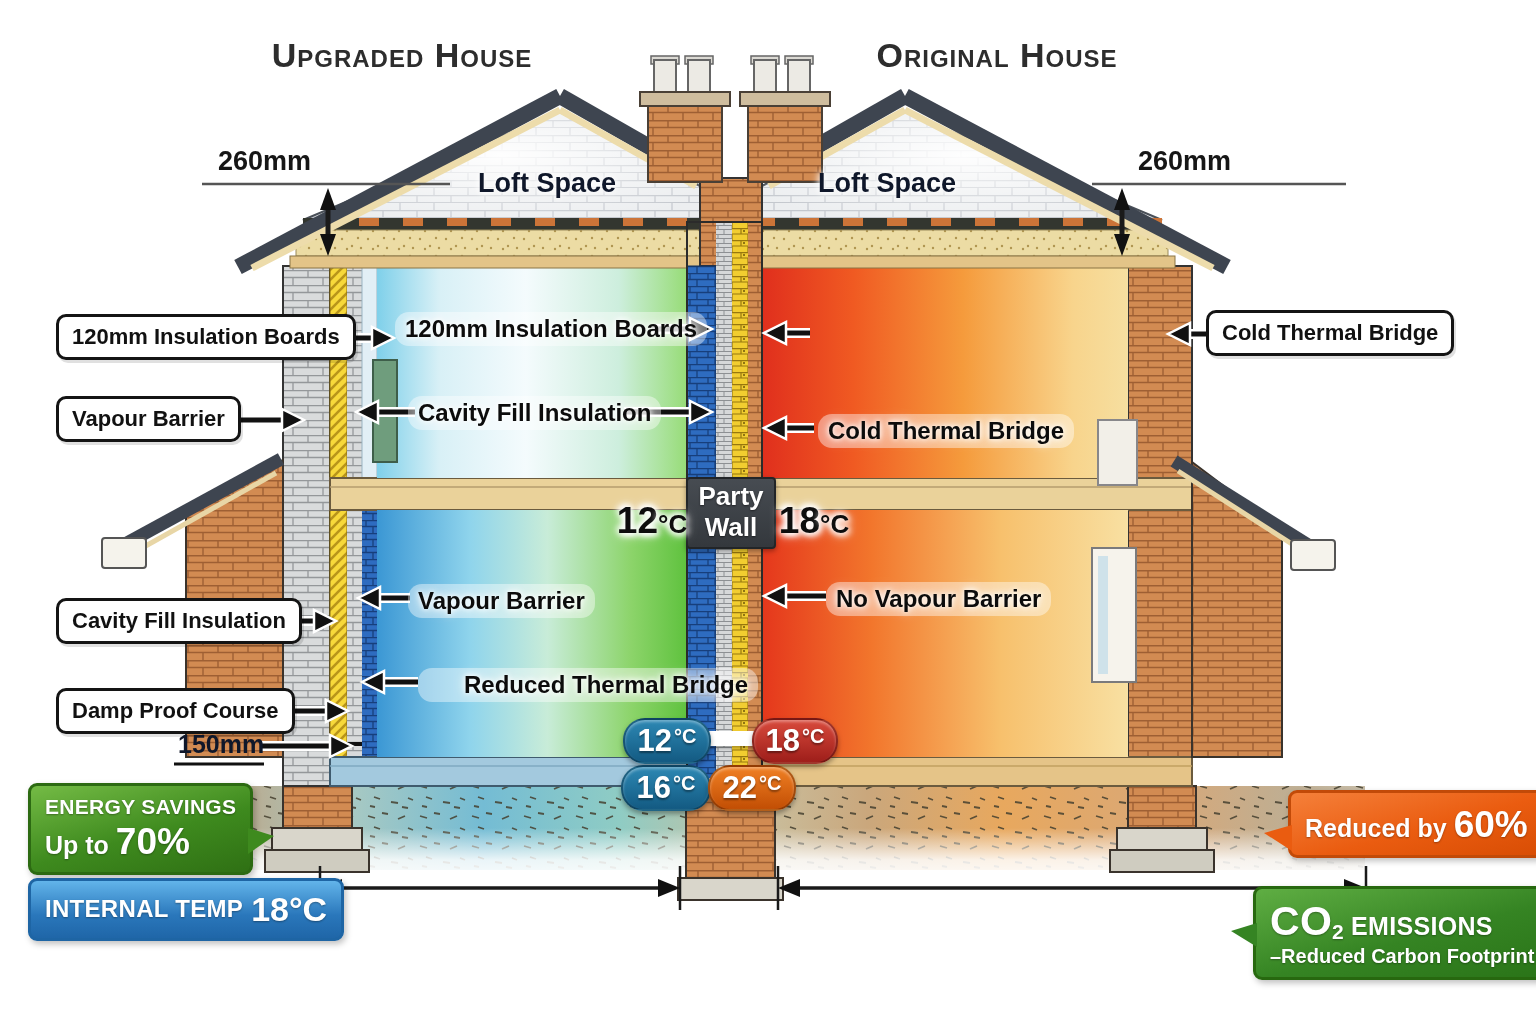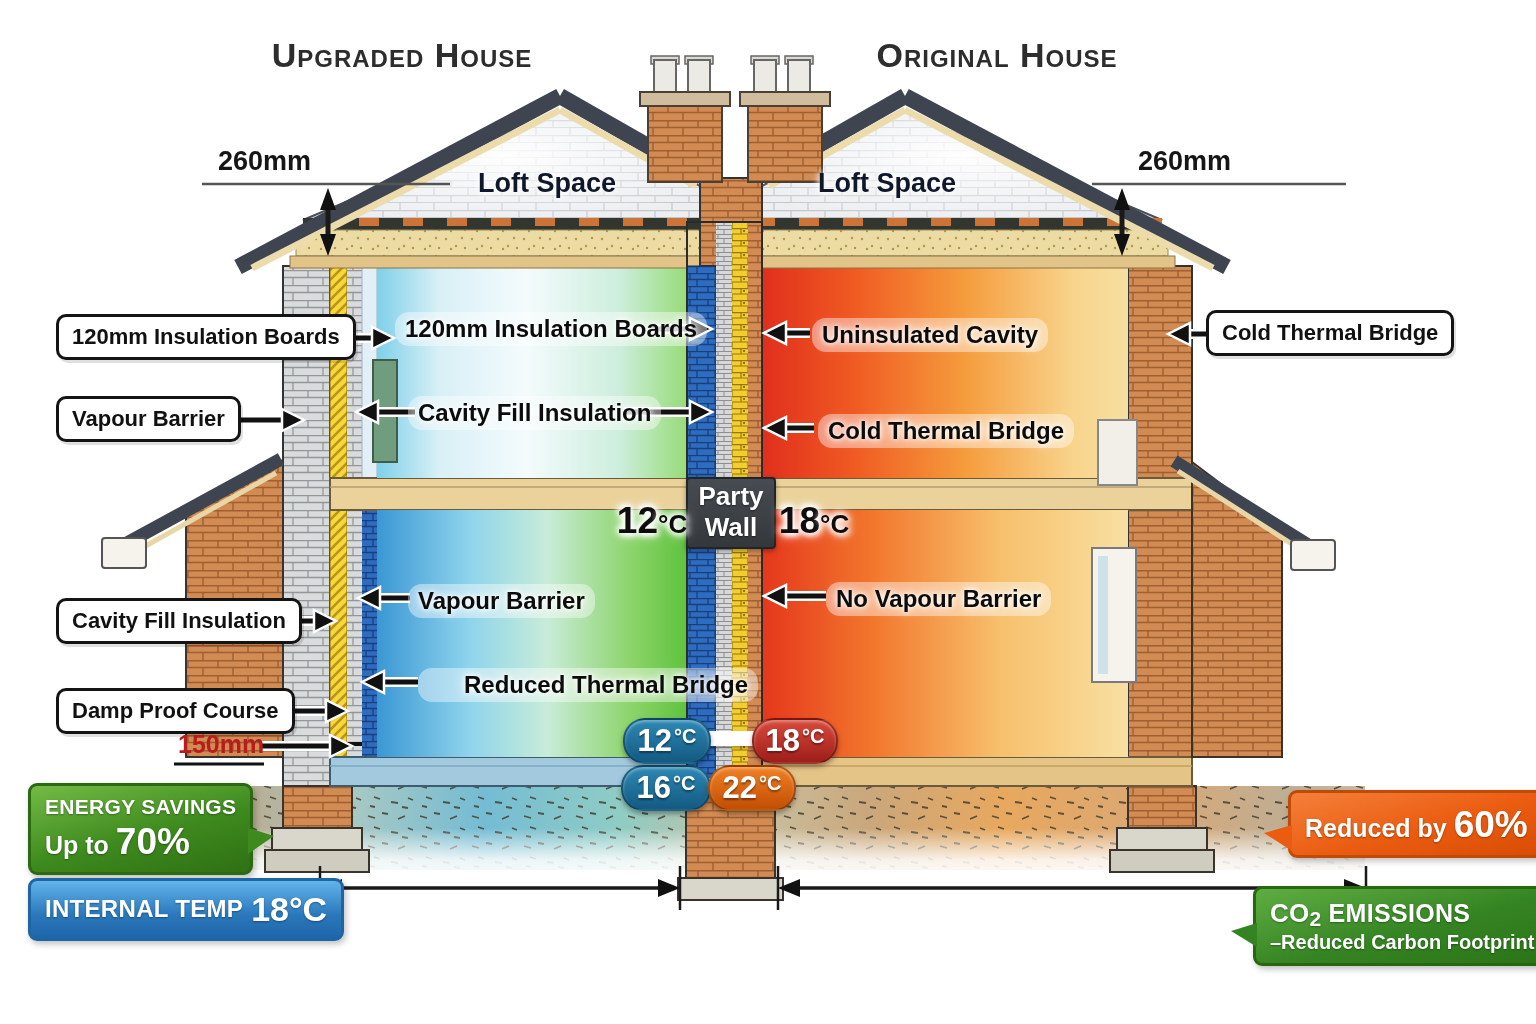--- a/index.html
+++ b/index.html
@@ -5,21 +5,21 @@
   html,body{margin:0;padding:0;background:#fff;}
   #canvas{position:relative;width:1536px;height:1024px;background:#fff;overflow:hidden;
           font-family:"Liberation Sans",sans-serif;}
   #art{position:absolute;left:0;top:0;}
 
   .title{position:absolute;font-variant:small-caps;font-weight:bold;font-size:34px;color:#2d2d2d;
          text-align:center;letter-spacing:1px;}
   .loft-label{position:absolute;font-weight:bold;font-size:27px;color:#0f172a;text-align:center;
          text-shadow:0 0 6px #fff,0 0 10px #fff;}
   .meas{position:absolute;font-weight:bold;font-size:27px;color:#161616;}
-  .dpc-meas{position:absolute;font-weight:bold;font-size:25px;color:#b91c1c;}
+  .dpc-meas{position:absolute;font-weight:bold;font-size:25px;color:#0f172a;}
 
   .callout{position:absolute;background:#fff;border:3px solid #141414;border-radius:10px;
          padding:7px 13px;font-weight:bold;font-size:22px;color:#111;white-space:nowrap;
          box-shadow:2px 3px 0 rgba(0,0,0,.12);}
   .inlabel{position:absolute;font-weight:bold;font-size:24px;color:#0c0c0c;white-space:nowrap;
          background:rgba(255,255,255,.42);border-radius:14px;padding:3px 10px;
          text-shadow:0 0 5px rgba(255,255,255,.95),0 0 9px rgba(255,255,255,.85),0 0 14px rgba(255,255,255,.7);}
 
   .party{position:absolute;width:86px;height:66px;background:linear-gradient(#474c52,#34383d);
          border:2px solid #222528;border-radius:4px;color:#fff;font-weight:bold;font-size:26px;
@@ -51,21 +51,21 @@
   .internal{background:linear-gradient(#62b4ea,#2a77bb 60%,#1f66a8);border:3px solid #1e65a4;}
   .internal .b1{font-size:24px;margin-right:8px;vertical-align:4px;}
   .internal .big{font-size:34px;font-weight:bold;text-shadow:0 1px 2px rgba(0,0,0,.35);}
   .heat{background:linear-gradient(165deg,#f5803a,#ea5c10 55%,#d84d04);border:3px solid #c24a08;}
   .heat::before{content:"";position:absolute;left:-27px;top:32px;
         border-top:8px solid transparent;border-bottom:18px solid transparent;border-right:28px solid #ea5c10;}
   .heat .b1{font-size:27px;}
   .co2{background:linear-gradient(165deg,#5fae43,#358423 55%,#2a7418);border:3px solid #27680f;}
   .co2::before{content:"";position:absolute;left:-25px;top:34px;
         border-top:8px solid transparent;border-bottom:16px solid transparent;border-right:26px solid #358423;}
-  .co2 .co{font-size:26px;font-weight:bold;}
+  .co2 .co{font-size:41px;font-weight:bold;}
   .co2 .cosub{font-size:21px;font-weight:bold;vertical-align:-4px;}
   .co2 .corest{font-size:25px;font-weight:bold;margin-left:7px;}
   .co2 .b2s{font-size:20px;font-weight:bold;text-shadow:0 1px 2px rgba(0,0,0,.35);}
 </style>
 </head>
 <body>
 
 <div id="canvas">
 
 <svg id="art" width="1536" height="1024" viewBox="0 0 1536 1024">
@@ -379,21 +379,20 @@
 <div class="callout" style="left:56px;top:396px;">Vapour Barrier</div>
 <div class="callout" style="left:56px;top:598px;">Cavity Fill Insulation</div>
 <div class="callout" style="left:56px;top:688px;">Damp Proof Course</div>
 <div class="callout" style="left:1206px;top:310px;">Cold Thermal Bridge</div>
 <div class="dpc-meas" style="left:178px;top:730px;">150mm</div>
 
 <div class="inlabel" style="left:395px;top:312px;">120mm Insulation Boards</div>
 <div class="inlabel" style="left:408px;top:396px;">Cavity Fill Insulation</div>
 <div class="inlabel" style="left:408px;top:584px;">Vapour Barrier</div>
 <div class="inlabel" style="left:418px;top:668px;padding-left:46px;">Reduced Thermal Bridge</div>
-<div class="inlabel" style="left:812px;top:318px;">Uninsulated Cavity</div>
 <div class="inlabel" style="left:818px;top:414px;">Cold Thermal Bridge</div>
 <div class="inlabel" style="left:826px;top:582px;">No Vapour Barrier</div>
 
 <div class="party" style="left:686px;top:477px;">
   <div>Party</div>
   <div>Wall</div>
 </div>
 <div class="pwtemp" style="left:604px;top:500px;width:96px;">
   <span>12</span><span class="u">°C</span>
 </div>

